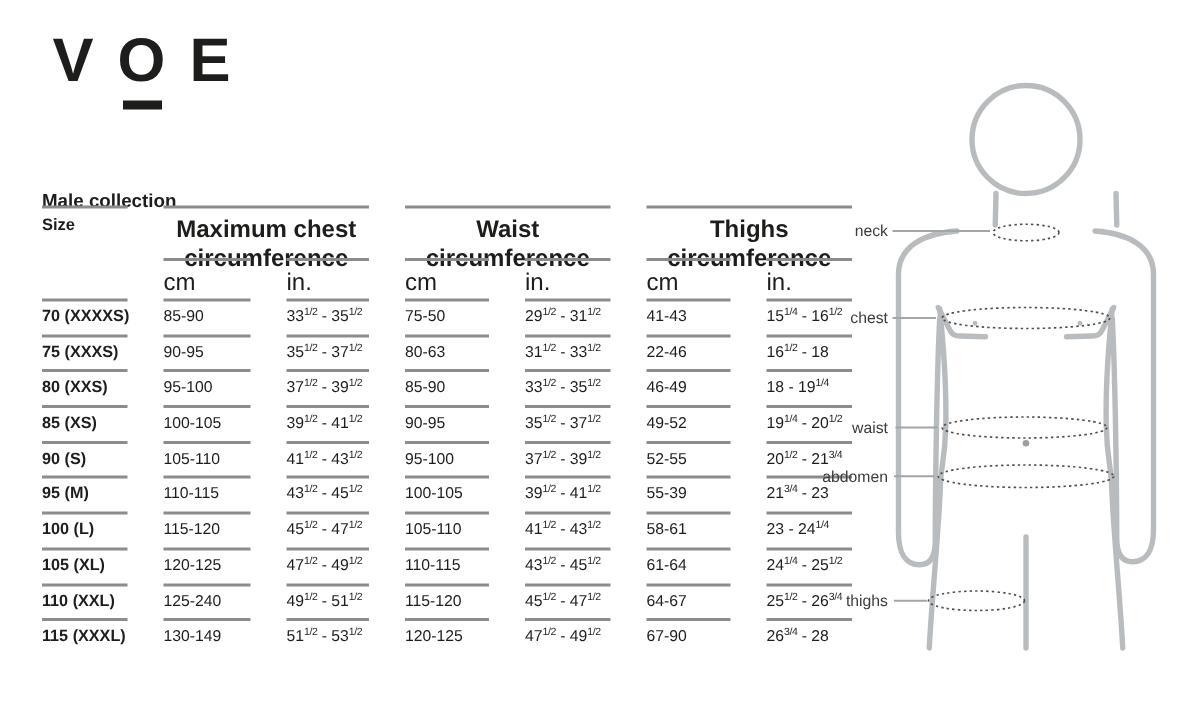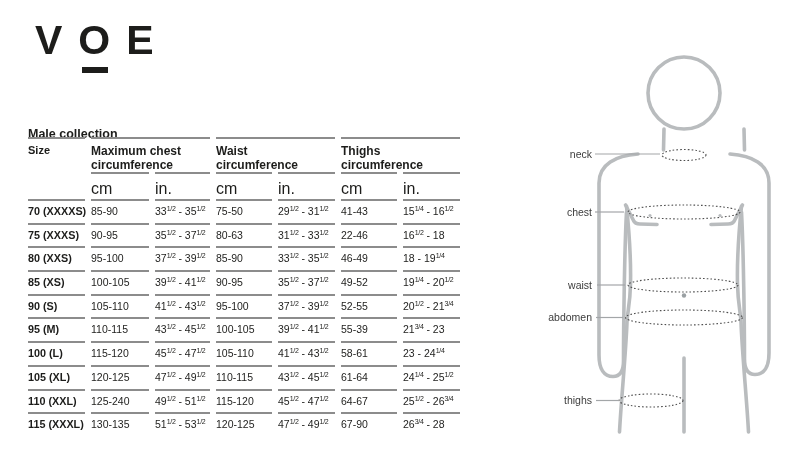--- a/index.html
+++ b/index.html
@@ -13,24 +13,24 @@
           background:#1d1d1b; }
 
   
   .section-title { position:absolute; left:28px; top:112px; font-size:12.5px; font-weight:bold;margin-top:15px; }
 
   
   .size-table { position:absolute; left:28px; top:137px;
       display:grid;
       grid-template-columns:57px 58px 55px 56px 57px 56px 57px;
       grid-template-rows:35px 27px repeat(10, 23.7px);
-      column-gap:6px; }
+      column-gap:24px; }
   .cell { border-top:2px solid var(--line,#8c8c8c); line-height:1.2; overflow:visible; white-space:nowrap; }
   .h-size { grid-row:1 / 3; grid-column:1; font-weight:bold; font-size:11px; padding-top:5px; }
-  .h-group { grid-column:span 2; font-weight:bold; font-size:12px; padding-top:5px; white-space:pre-line; }
+  .h-group { grid-column:span 2; font-weight:bold; font-size:16px; padding-top:5px; white-space:pre-line;text-align:center; }
   .h-unit { font-size:16px; padding-top:5px; color:#1d1d1b; }
   .c { font-size:10.5px; padding-top:5px; line-height:1; }
   .c.size { font-weight:bold; font-size:10.8px; }
   .c sup { font-size:7px; vertical-align:baseline; position:relative; top:-4px; letter-spacing:-0.3px; }
 
   
   .diagram { position:absolute; left:540px; top:0; width:260px; height:472px; }
   .body-stroke { fill:none; stroke:var(--body-outline,#b9bcbe); stroke-width:3.6;
                  stroke-linecap:round; stroke-linejoin:round; }
   .dotted { fill:none; stroke:var(--dotted,#4f4f4f); stroke-width:1.1; stroke-dasharray:1.6 2.1; }
@@ -120,21 +120,21 @@
     <div class="cell c">61-64</div>
     <div class="cell c">24<sup>1/4</sup> - 25<sup>1/2</sup></div>
     <div class="cell c size">110 (XXL)</div>
     <div class="cell c">125-240</div>
     <div class="cell c">49<sup>1/2</sup> - 51<sup>1/2</sup></div>
     <div class="cell c">115-120</div>
     <div class="cell c">45<sup>1/2</sup> - 47<sup>1/2</sup></div>
     <div class="cell c">64-67</div>
     <div class="cell c">25<sup>1/2</sup> - 26<sup>3/4</sup></div>
     <div class="cell c size">115 (XXXL)</div>
-    <div class="cell c">130-135</div>
+    <div class="cell c">130-149</div>
     <div class="cell c">51<sup>1/2</sup> - 53<sup>1/2</sup></div>
     <div class="cell c">120-125</div>
     <div class="cell c">47<sup>1/2</sup> - 49<sup>1/2</sup></div>
     <div class="cell c">67-90</div>
     <div class="cell c">26<sup>3/4</sup> - 28</div>
   </div>
 
 <svg class="diagram" viewBox="0 0 260 472" width="260" height="472">
 
   <circle class="body-stroke" cx="144" cy="93" r="36"></circle>

